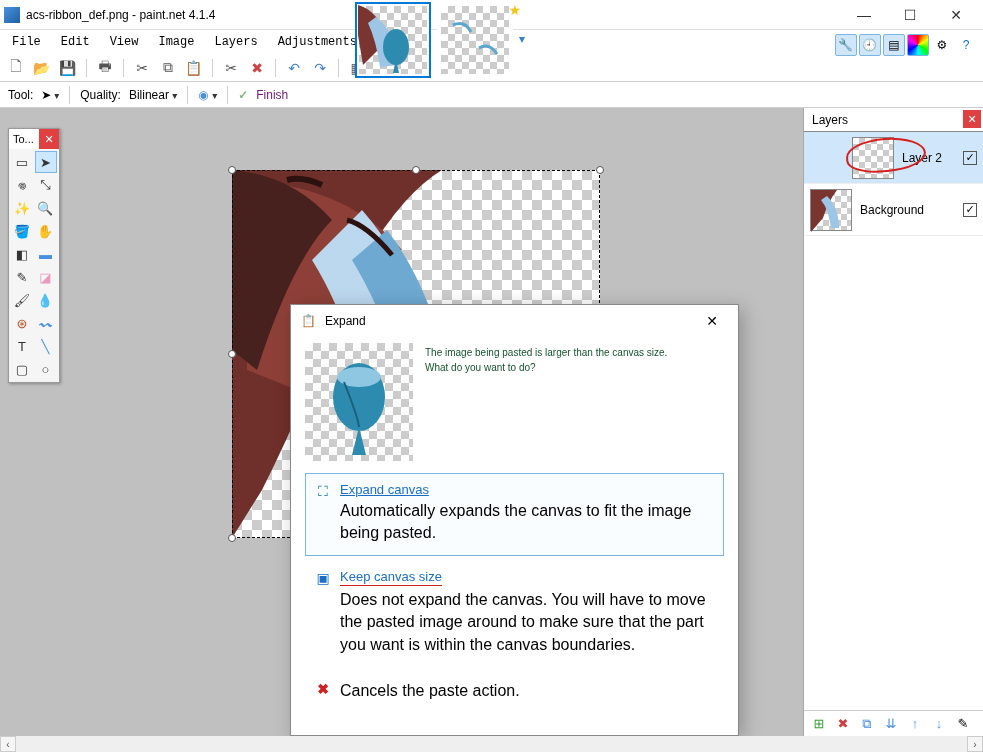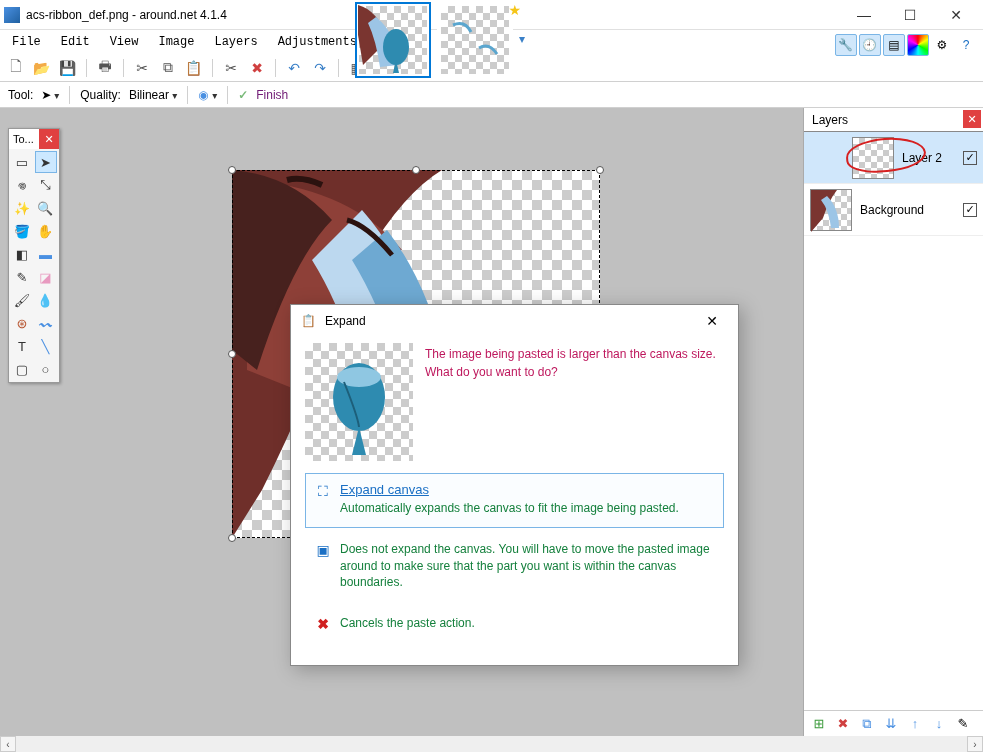--- a/index.html
+++ b/index.html
@@ -74,41 +74,41 @@
 .lp-tb-icon { width:18px; height:18px; display:flex; align-items:center; justify-content:center; font-size:13px; }
 
 
 .dialog { position:absolute; left:290px; top:196px; width:449px; background:#fff; border:1px solid #888; box-shadow:4px 4px 18px rgba(0,0,0,.25); }
 .dlg-title { height:32px; display:flex; align-items:center; padding:0 10px; font-size:12px; }
 .dlg-title .dlg-icon { width:16px; height:16px; margin-right:8px; display:flex; align-items:center; justify-content:center; color:#b58b2b; }
 .dlg-close { margin-left:auto; width:32px; height:28px; display:flex; align-items:center; justify-content:center; font-size:14px; }
 .dlg-body { padding:6px 14px 18px 14px; }
 .dlg-top { display:flex; gap:12px; margin-bottom:12px; }
 .dlg-thumb { width:108px; height:118px; background: repeating-conic-gradient(#ccc 0% 25%, #fff 0% 50%) 0 0/16px 16px; position:relative; display:flex; align-items:center; justify-content:center; }
-.dlg-msg { font-size:12px; line-height:1.5; color:#be185d; flex:1; padding-top:2px; }
+.dlg-msg { font-size:10px; line-height:1.5; color:#14532d; flex:1; padding-top:2px; }
 .dlg-option { border:1px solid transparent; padding:8px 10px 10px 34px; position:relative; margin-bottom:4px; }
 .dlg-option.highlight { border:1px solid #7ab5e6; background:#fafdff; }
 .dlg-option .opt-title { color:#1a6fc4; font-size:13px; margin-bottom:3px;text-decoration:underline; }
-.dlg-option .opt-desc { color:#15803d; font-size:12px; line-height:1.4; }
+.dlg-option .opt-desc { color:#000000; font-size:16px; line-height:1.4; }
 .dlg-option .opt-icon { position:absolute; left:8px; top:8px; width:18px; height:18px; display:flex; align-items:center; justify-content:center; color:#1a6fc4; font-size:14px; }
 .dlg-option.cancel .opt-icon { color:#d02020; font-weight:bold; }
 .red-underline { border-bottom:1.5px solid #d02020; display:inline-block; padding-bottom:1px; }
 
 
 .hscroll { position:absolute; left:0; right:0; bottom:0; height:16px; background:#efefef; display:flex; align-items:center; }
 .hs-btn { width:16px; height:16px; display:flex; align-items:center; justify-content:center; font-size:10px; color:#555; background:#f5f5f5; border:1px solid #ccc; }
 .hs-track { flex:1; height:16px; background:#efefef; }
 
 </style>
 </head>
 <body>
 
 <div class="titlebar">
   <div class="app-icon"></div>
-  <div class="title">acs-ribbon_def.png - around.net 4.1.4</div>
+  <div class="title">acs-ribbon_def.png - paint.net 4.1.4</div>
   <div class="window-controls">
     <div class="win-btn">—</div>
     <div class="win-btn">☐</div>
     <div class="win-btn">✕</div>
   </div>
 </div>
 
 <div class="menubar">
   <div class="menu-item">File</div>
   <div class="menu-item">Edit</div>
@@ -289,20 +289,21 @@
           <div>What do you want to do?</div>
         </div>
       </div>
       <div class="dlg-option highlight">
         <div class="opt-icon">⛶</div>
         <div class="opt-title">Expand canvas</div>
         <div class="opt-desc">Automatically expands the canvas to fit the image being pasted.</div>
       </div>
       <div class="dlg-option">
         <div class="opt-icon">▣</div>
+        <div class="opt-title"><span class="red-underline">Keep canvas size</span></div>
         <div class="opt-desc">Does not expand the canvas. You will have to move the pasted image around to make sure that the part you want is within the canvas boundaries.</div>
       </div>
       <div class="dlg-option cancel">
         <div class="opt-icon">✖</div>
         <div class="opt-desc">Cancels the paste action.</div>
       </div>
     </div>
   </div>
 
 </div>

